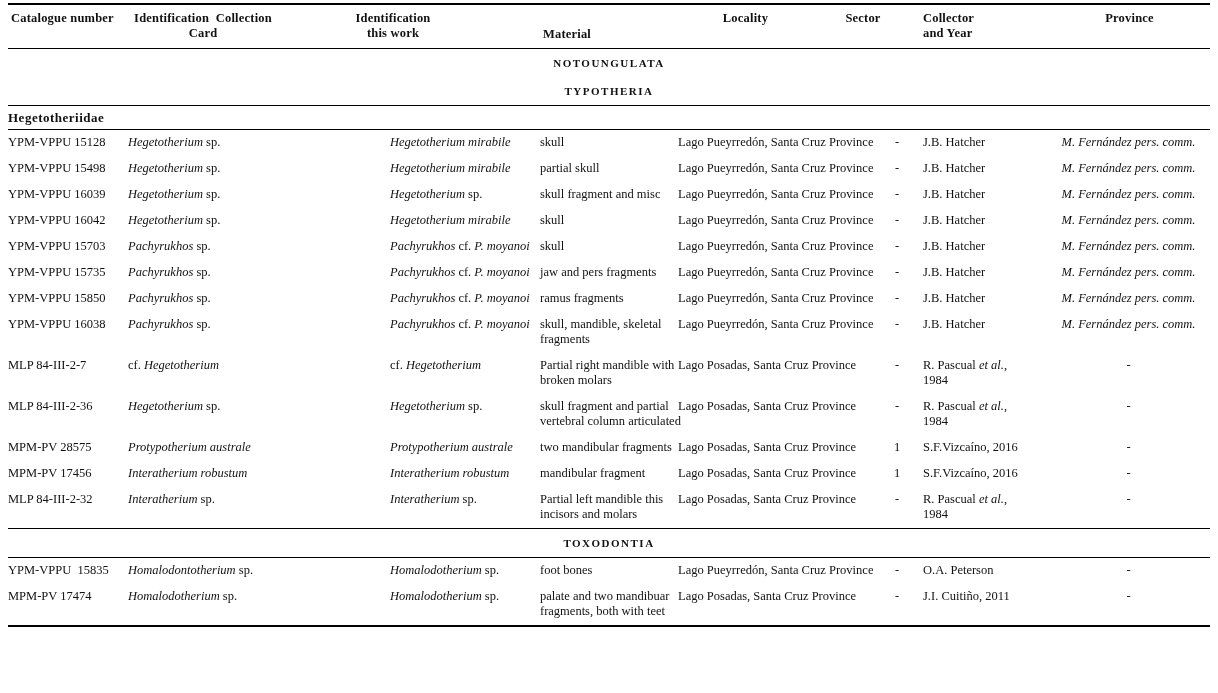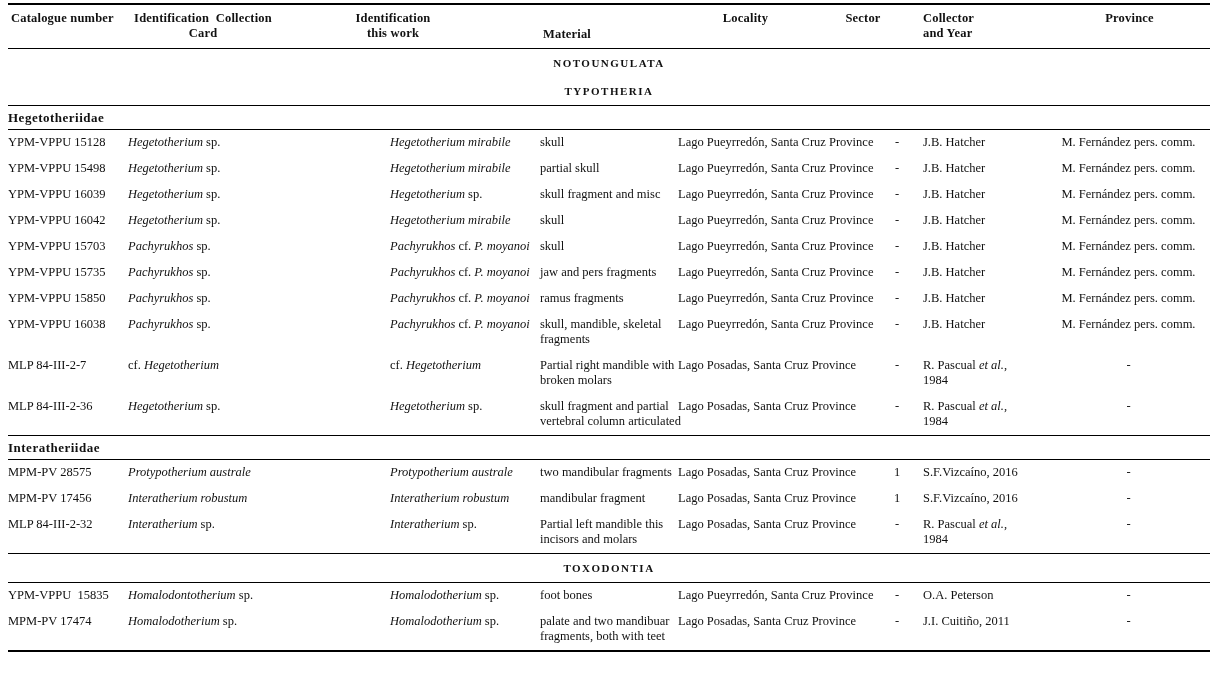--- a/index.html
+++ b/index.html
@@ -20,21 +20,21 @@
   thead th:nth-child(1) .th-inner{text-align:left;padding-left:3px;}
   thead th:nth-child(2) .th-inner{width:150px;}
   thead th:nth-child(3) .th-inner{width:150px;margin-left:-72px;}
   thead th:nth-child(4) .th-inner{width:138px;margin-left:-42px;margin-top:16px;}
   thead th:nth-child(5) .th-inner{width:195px;margin-left:-30px;}
   thead th:nth-child(6) .th-inner{width:70px;margin-left:-45px;}
   thead th:nth-child(7) .th-inner{text-align:left;}
   tbody td{font-size:12.5px;vertical-align:top;padding:5px 2px 6px 0;}
   .ln{line-height:15px;white-space:nowrap;}
   td.c-sector{text-align:center;}
-  td.c-reference{text-align:center;}
+  td.c-reference{text-align:center;font-style:italic;}
   tr.order-row td{
     text-align:center;font-weight:bold;letter-spacing:1.5px;
     padding:6.5px 0;font-size:11px;
   }
   tr.order-row.ruled td{border-top:1px solid #000;border-bottom:1px solid #000;}
   tr.family-row td{
     font-weight:bold;letter-spacing:0.5px;padding:4px 0;font-size:13px;
     border-top:1px solid #000;border-bottom:1px solid #000;
   }
 </style>
@@ -374,25 +374,20 @@
             <div class="ln">-</div>
           </td>
           <td class="c-collector">
             <div class="ln">R. Pascual <i>et al.</i>,</div>
             <div class="ln">1984</div>
           </td>
           <td class="c-reference">
             <div class="ln">-</div>
           </td>
         </tr>
-        <tr class="family-row">
-          <td colspan="8">
-            <div class="ln">Interatheriidae</div>
-          </td>
-        </tr>
         <tr class="data-row">
           <td class="c-catalogue">
             <div class="ln">MPM-PV 28575</div>
           </td>
           <td class="c-id_card">
             <div class="ln"><i>Protypotherium australe</i></div>
           </td>
           <td class="c-id_work">
             <div class="ln"><i>Protypotherium australe</i></div>
           </td>

